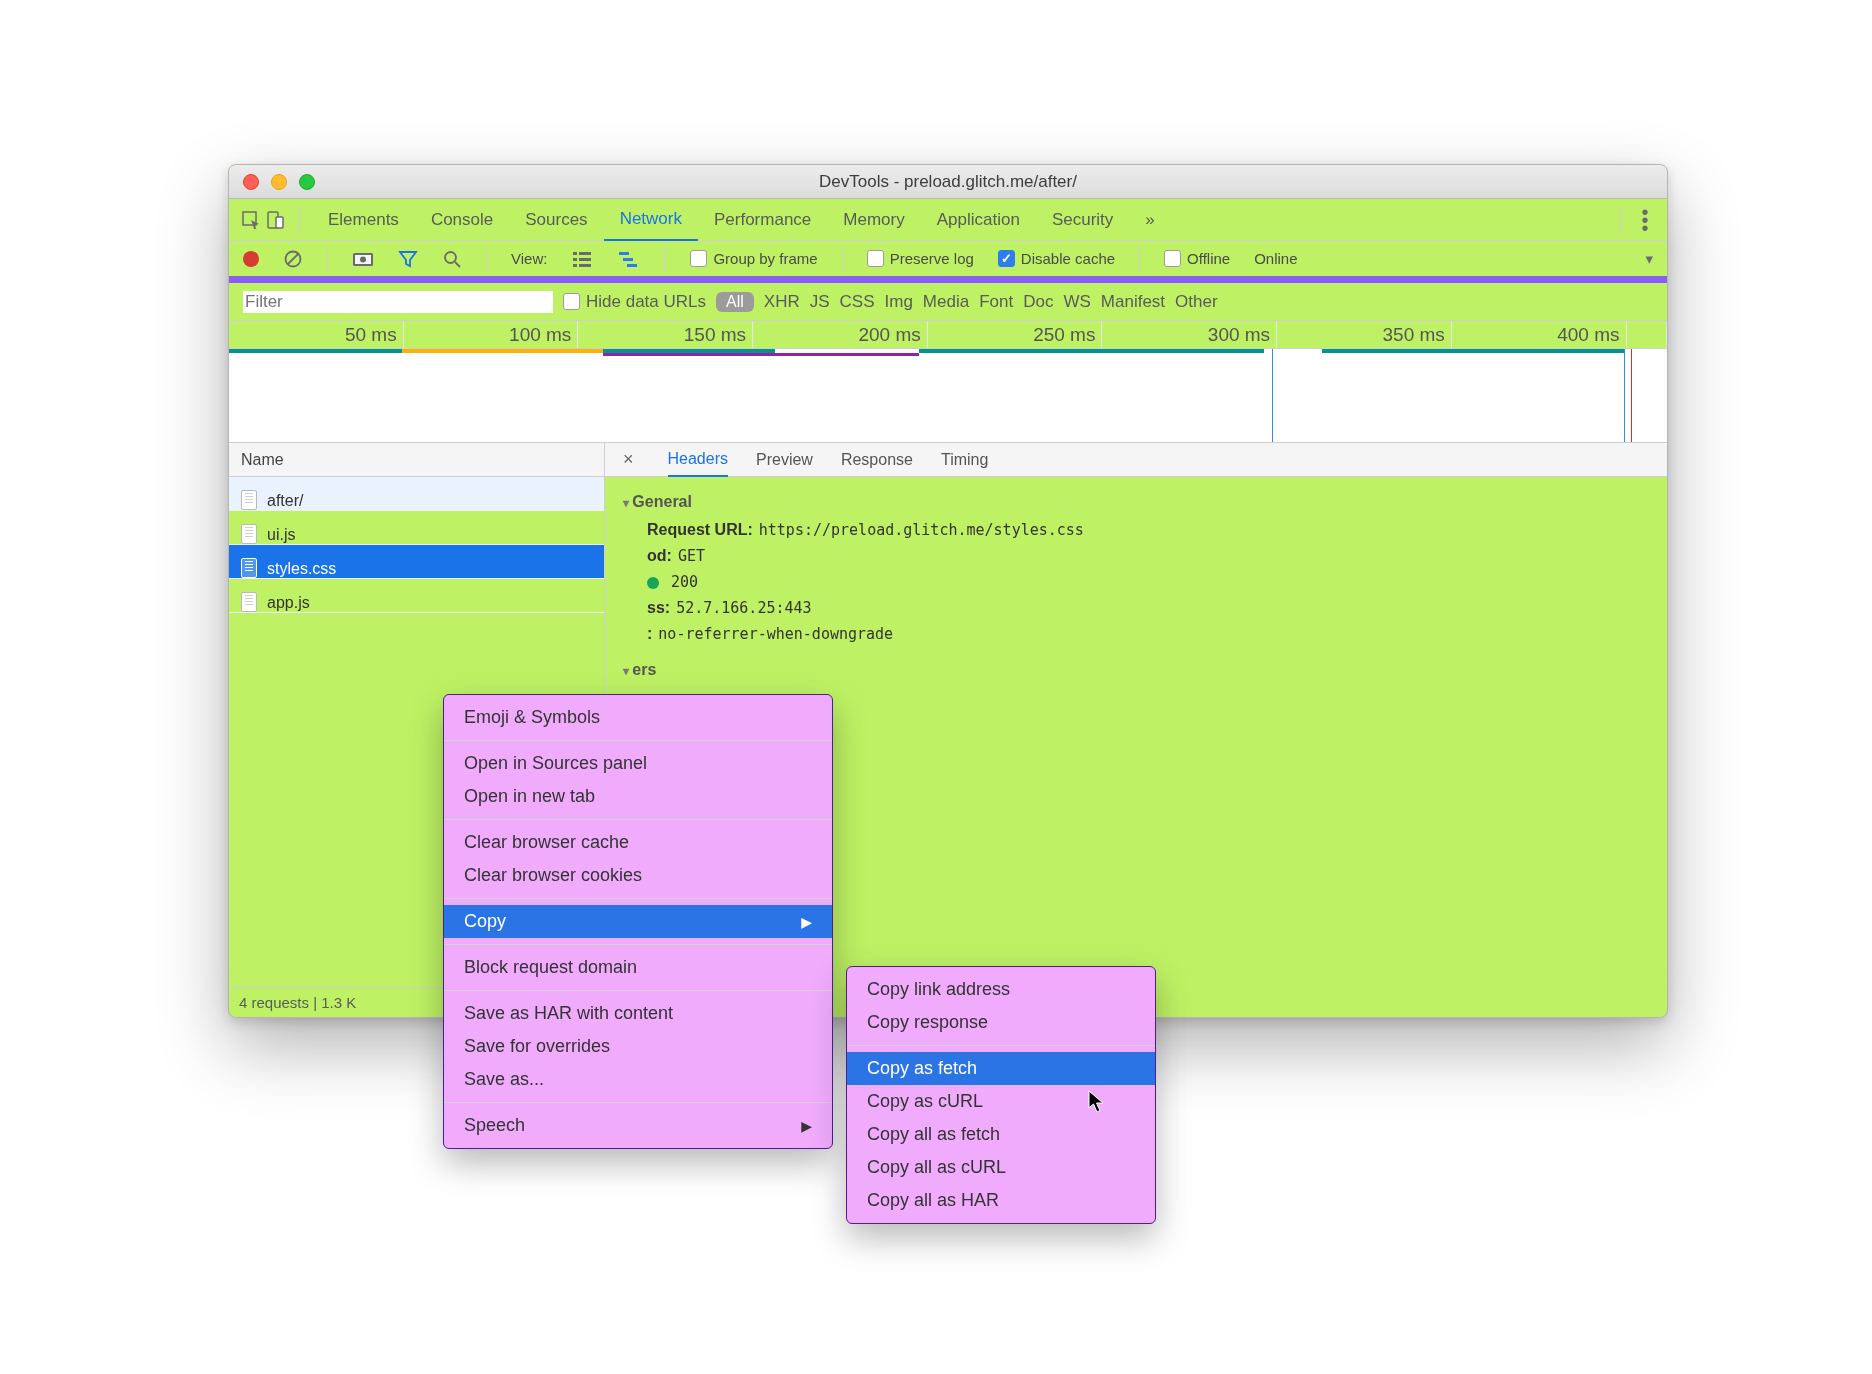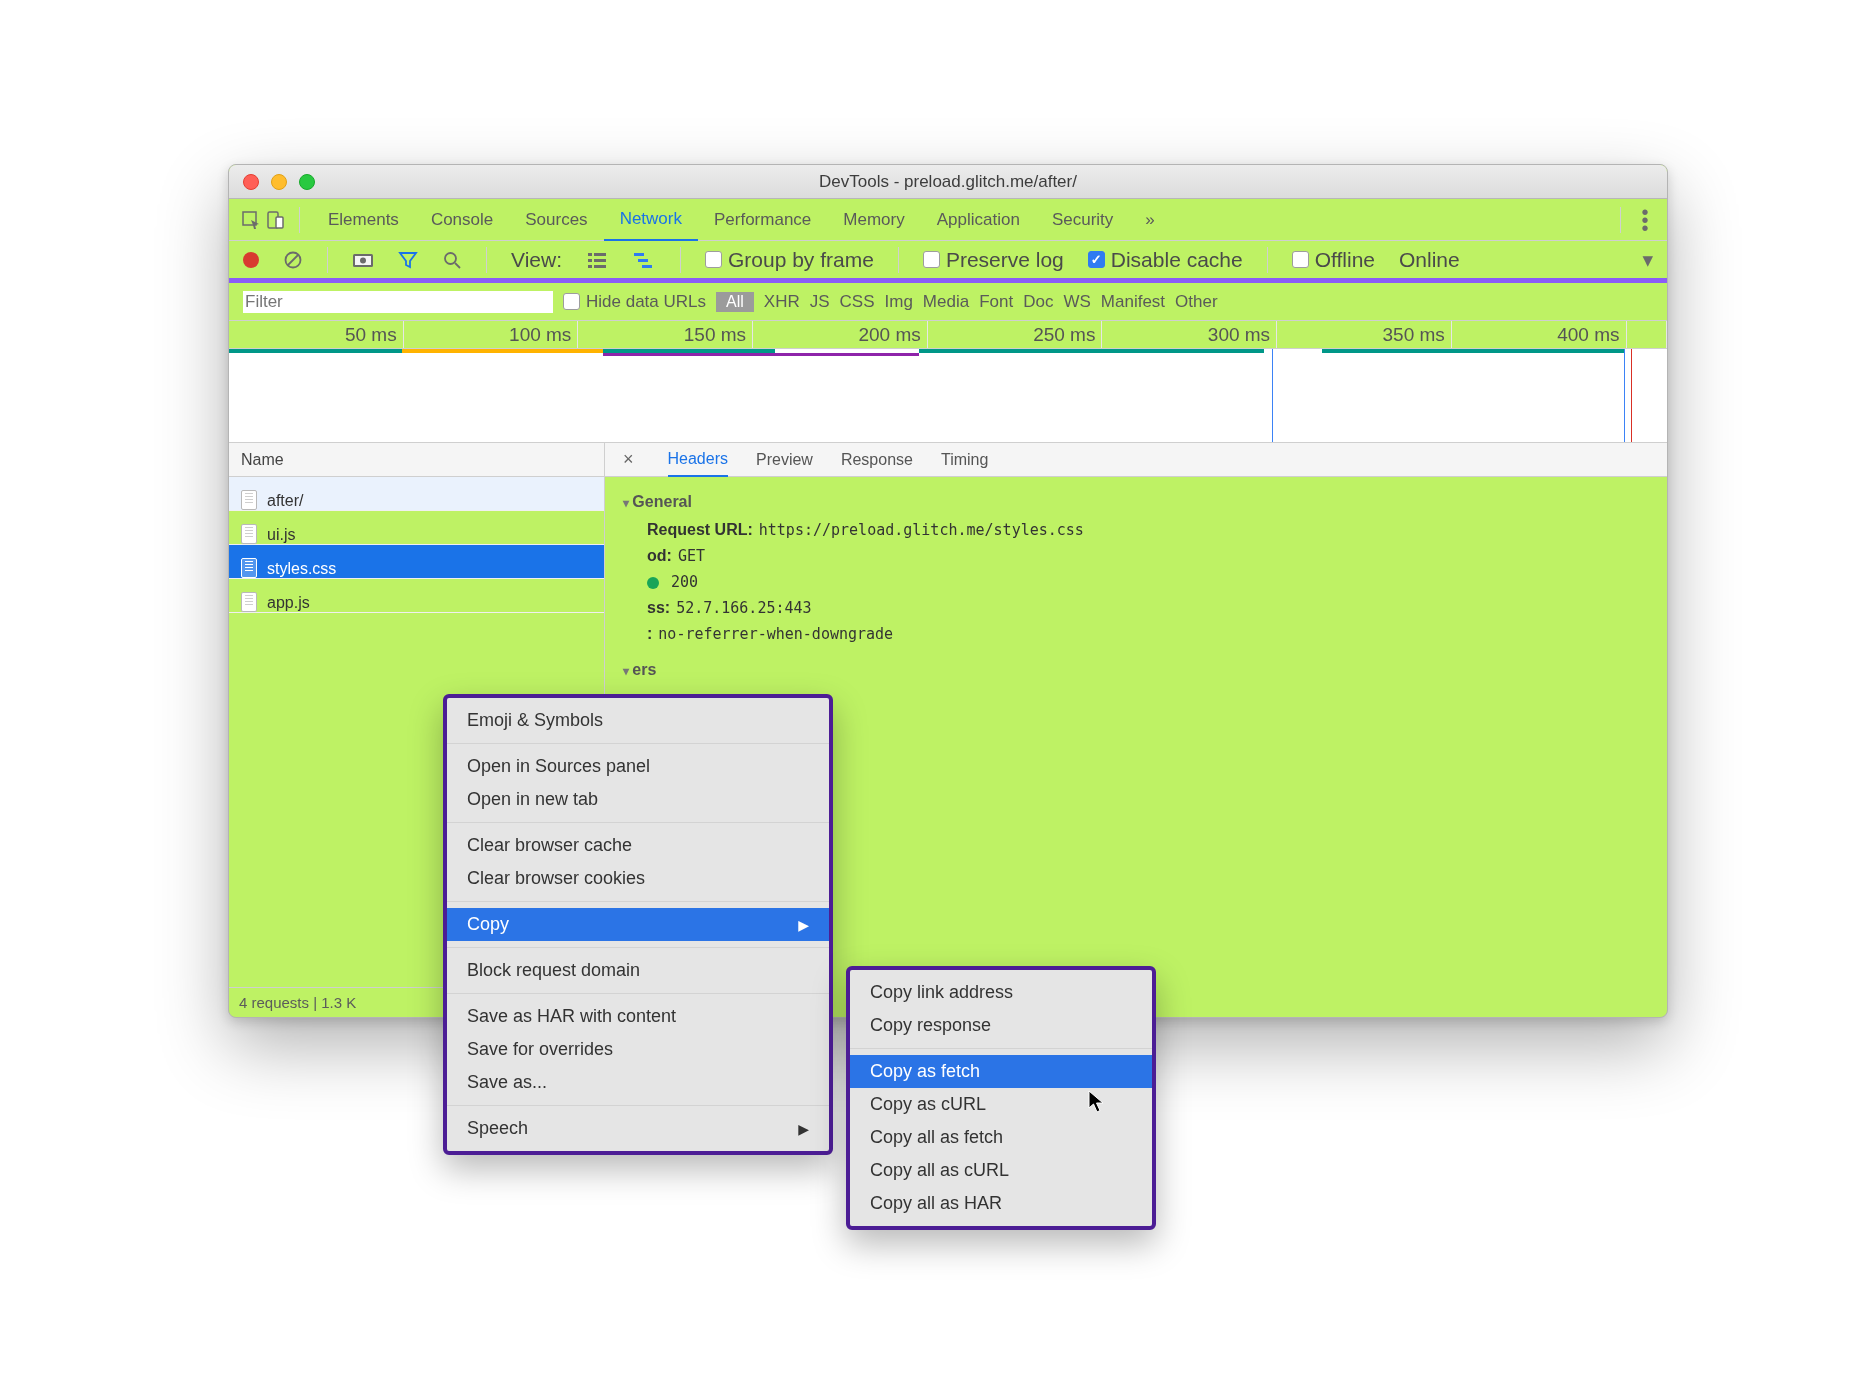--- a/index.html
+++ b/index.html
@@ -42,31 +42,31 @@
   .dot.y{background:#ffbd2e;border:1px solid #e1a116;}
   .dot.g{background:#28c940;border:1px solid #17aa2a;}
   .titletext{position:absolute;left:0;right:0;text-align:center;font-size:17px;color:#3d3d3d;font-weight:400;}
   .tabs{height:42px;border-bottom:1px solid #cfcfcf;display:flex;align-items:center;font-size:17px;color:#5a5a5a;padding:0 10px;flex:0 0 auto;}
   .tabs .ic{width:24px;height:24px;display:flex;align-items:center;justify-content:center;}
   .tabs .sep{width:1px;height:26px;background:#d0d0d0;margin:0 12px;}
   .tabs .tab{padding:0 16px;height:100%;display:flex;align-items:center;cursor:default;}
   .tabs .tab.active{color:#1a73e8;border-bottom:2px solid #1a73e8;margin-bottom:-1px;}
   .tabs .spacer{flex:1;}
   .kebab{font-size:20px;letter-spacing:0;line-height:0.4;display:flex;flex-direction:column;align-items:center;color:#6b6b6b;}
-  .toolbar{height:42px;border-bottom:5px solid #8b5cf6;display:flex;align-items:center;gap:24px;padding:0 14px;font-size:21px;color:#4a4a4a;flex:0 0 auto;}
+  .toolbar{height:42px;border-bottom:7px solid #8b5cf6;display:flex;align-items:center;gap:24px;padding:0 14px;font-size:15px;color:#4a4a4a;flex:0 0 auto;}
   .rec{width:16px;height:16px;border-radius:50%;background:#d83b30;}
   .ban svg, .cam svg, .funnel svg, .mag svg, .list svg, .flow svg{display:block;}
   .vsep{width:1px;height:26px;background:#d0d0d0;}
   .cb{display:inline-flex;align-items:center;gap:6px;}
   .cb .box{width:17px;height:17px;border:1px solid #9d9d9d;border-radius:3px;background:#fff;display:flex;align-items:center;justify-content:center;}
   .cb .box.checked{background:#2f7bf1;border-color:#2f7bf1;}
   .cb .box.checked::after{content:"✓";color:#fff;font-size:13px;font-weight:bold;}
   .filterbar{height:38px;border-bottom:1px solid #cfcfcf;display:flex;align-items:center;padding:0 14px;gap:10px;font-size:17px;color:#5a5a5a;flex:0 0 auto;}
   .filterbar input{border:none;outline:none;font-size:17px;color:#999;width:310px;}
-  .pill{background:#9b9b9b;color:#fff;border-radius:0;padding:1px 10px;font-size:16px;}
+  .pill{background:#9b9b9b;color:#fff;border-radius:6px;padding:1px 10px;font-size:16px;}
   .ruler{height:28px;border-bottom:1px solid #cfcfcf;display:flex;font-size:19px;color:#555;flex:0 0 auto;position:relative;}
   .ruler .tick{flex:1;display:flex;align-items:center;justify-content:flex-end;padding-right:6px;border-right:1px solid #e6e6e6;}
   .waterfall{height:94px;border-bottom:1px solid #cfcfcf;position:relative;flex:0 0 auto;background:#fff;}
   .wf-line{position:absolute;top:0;height:4px;}
   .wf-v{position:absolute;top:0;bottom:0;width:1px;}
   .content{flex:1;display:flex;min-height:0;}
   .reqlist{width:376px;border-right:1px solid #cfcfcf;display:flex;flex-direction:column;}
   .colhdr{height:34px;border-bottom:1px solid #cfcfcf;background:#f5f5f5;display:flex;align-items:center;padding:0 12px;font-size:16px;color:#444;}
   .reqrows{flex:1;overflow:auto;}
   .reqrow{height:34px;display:flex;align-items:flex-end;gap:10px;padding:0 12px;font-size:16px;color:#333;border-bottom:1px solid #f0f0f0;}
@@ -83,21 +83,21 @@
   .dtabs .dt{height:100%;display:flex;align-items:center;}
   .dtabs .dt.active{color:#1a73e8;border-bottom:2px solid #1a73e8;margin-bottom:-1px;}
   .dbody{padding:10px 18px;font-size:16px;color:#333;overflow:auto;}
   .sect{font-weight:600;color:#555;margin:6px 0 10px 0;}
   .sect::before{content:"▾ ";font-size:12px;color:#777;}
   .kv{margin:8px 0 8px 24px;}
   .kv .k{font-weight:700;}
   .kv .v{font-family:Menlo,Consolas,monospace;font-size:15px;margin-left:6px;color:#333;}
   .greendot{display:inline-block;width:12px;height:12px;border-radius:50%;background:#18a558;vertical-align:middle;margin-right:6px;}
   
-  .ctx{position:absolute;background:#e5e5e5;border:4px solid #4c1d95;border-radius:6px;box-shadow:0 14px 34px rgba(0,0,0,.28);padding:6px 0;font-size:18px;color:#333;}
+  .ctx{position:absolute;background:#f0abfc;border:1px solid #4c1d95;border-radius:6px;box-shadow:0 14px 34px rgba(0,0,0,.28);padding:6px 0;font-size:18px;color:#333;}
   .ctx .mi{padding:6px 20px;display:flex;align-items:center;justify-content:space-between;white-space:nowrap;}
   .ctx .mi.hl{background:#2b74e6;color:#fff;}
   .ctx .div{height:1px;background:#d3d3d3;margin:6px 0;}
   .ctx .arrow{font-size:14px;margin-left:24px;}
   .ctx.main{left:443px;top:694px;width:390px;}
   .ctx.sub{left:846px;top:966px;width:310px;}
   .cursor{position:absolute;left:1088px;top:1090px;width:18px;height:24px;}
 </style>
 </head>
 <body>

